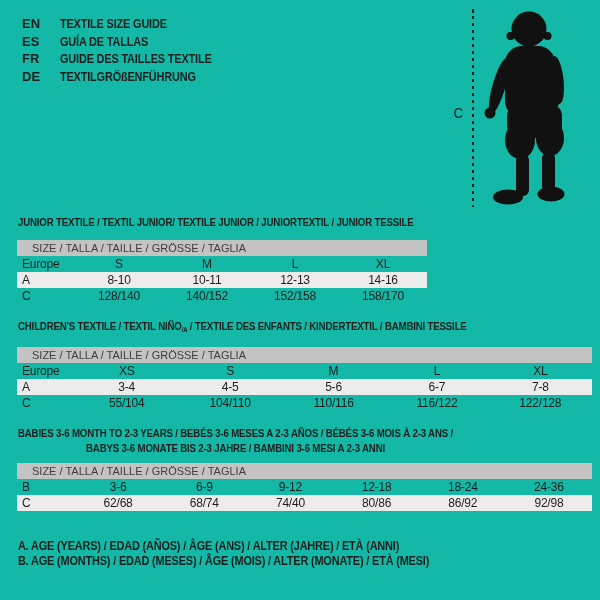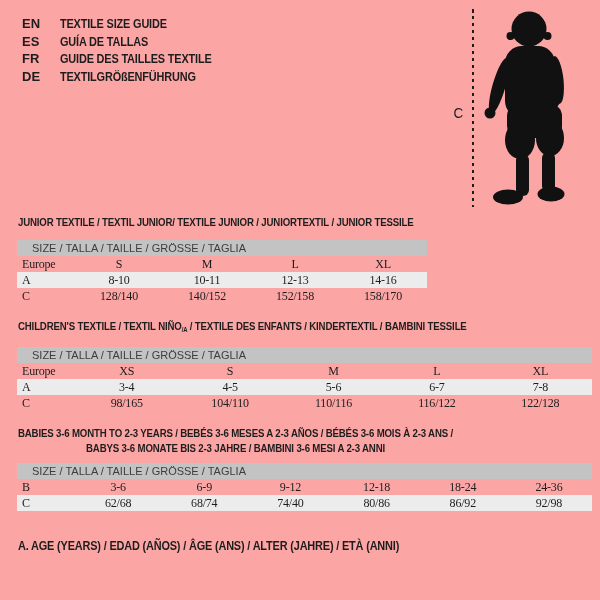--- a/index.html
+++ b/index.html
@@ -1,18 +1,18 @@
 <!DOCTYPE html>
 <html><head>
 <meta charset="utf-8">
 <style>
   * { margin:0; padding:0; box-sizing:border-box; }
   html,body { background:#fff; }
   .page {
-    position:relative; width:600px; height:600px; background:#fca5a5;
+    position:relative; width:600px; height:600px; background:#14b8a6;
     font-family:"Liberation Sans","DejaVu Sans",sans-serif; color:#1d1d1d;
     overflow:hidden;
   }
   .cond { display:inline-block; transform:scaleX(0.84); transform-origin:0 0; white-space:nowrap; letter-spacing:-0.2px; }
 
   
   .lang-block { position:absolute; left:22px; top:15px; }
   .lang-row { display:flex; height:17.5px; line-height:17.5px; font-size:13px; font-weight:bold; }
   .lang-code { width:38px; }
 
@@ -26,21 +26,21 @@
   .sec-title { position:absolute; left:18px; font-size:11.5px; font-weight:bold; line-height:14.5px;text-align:center; }
   .sub { font-size:0.62em; vertical-align:-0.28em; }
 
   
   .tbl { position:absolute; left:17px; }
   .t0 { top:240px; width:410px; }
   .t1 { top:347px; width:575px; }
   .t2 { top:463px; width:575px; }
   .size-bar { height:16px; line-height:16px; background:#c3c3c3; color:#3d3d3d;
     font-size:11px; padding-left:15px; }
-  .trow { display:flex; height:16px; line-height:16px; font-size:12px;font-family:Liberation Serif, serif; }
+  .trow { display:flex; height:16px; line-height:16px; font-size:12px; }
   .trow.shaded { background:#ececec; }
   .tlabel { width:58px; padding-left:5px; letter-spacing:-0.2px; }
   .tcell { flex:1; text-align:center; letter-spacing:-0.2px; }
 
   
   .footnotes { position:absolute; left:18px; top:538px; }
   .footnote { height:15.4px; line-height:15.4px; font-size:13px; font-weight:bold; }
 </style>
 </head>
 <body>
@@ -139,21 +139,21 @@
         <div class="trow shaded">
           <div class="tlabel">A</div>
           <div class="tcell">3-4</div>
           <div class="tcell">4-5</div>
           <div class="tcell">5-6</div>
           <div class="tcell">6-7</div>
           <div class="tcell">7-8</div>
         </div>
         <div class="trow">
           <div class="tlabel">C</div>
-          <div class="tcell">98/165</div>
+          <div class="tcell">55/104</div>
           <div class="tcell">104/110</div>
           <div class="tcell">110/116</div>
           <div class="tcell">116/122</div>
           <div class="tcell">122/128</div>
         </div>
       </div>
   </div>
 
   <div class="sec-title" style="top:426px">
     <span class="cond"><span>BABIES 3-6 MONTH TO 2-3 YEARS / BEBÉS 3-6 MESES A 2-3 AÑOS / BÉBÉS 3-6 MOIS À 2-3 ANS /</span><br><span>BABYS 3-6 MONATE BIS 2-3 JAHRE / BAMBINI 3-6 MESI A 2-3 ANNI</span></span>
@@ -179,15 +179,16 @@
           <div class="tcell">74/40</div>
           <div class="tcell">80/86</div>
           <div class="tcell">86/92</div>
           <div class="tcell">92/98</div>
         </div>
       </div>
   </div>
 
   <div class="footnotes">
     <div class="footnote"><span class="cond">A. AGE (YEARS) / EDAD (AÑOS) / ÂGE (ANS) / ALTER (JAHRE) / ETÀ (ANNI)</span></div>
+    <div class="footnote"><span class="cond">B. AGE (MONTHS) / EDAD (MESES) / ÂGE (MOIS) / ALTER (MONATE) / ETÀ (MESI)</span></div>
   </div>
 
 </div>
 
 </body></html>

